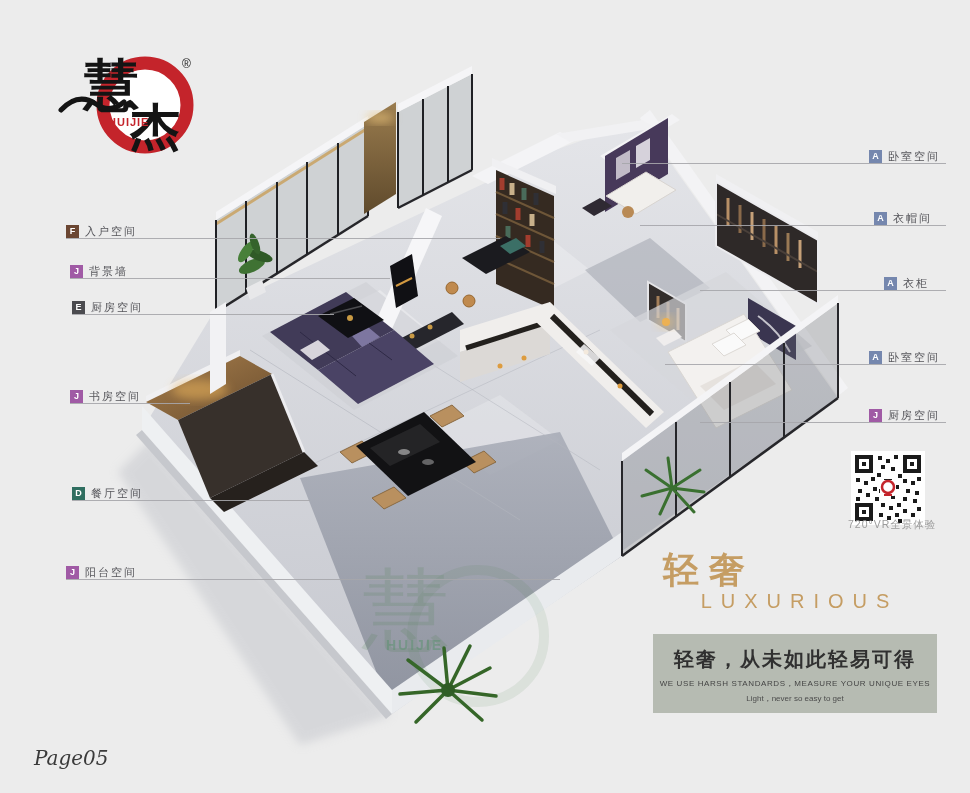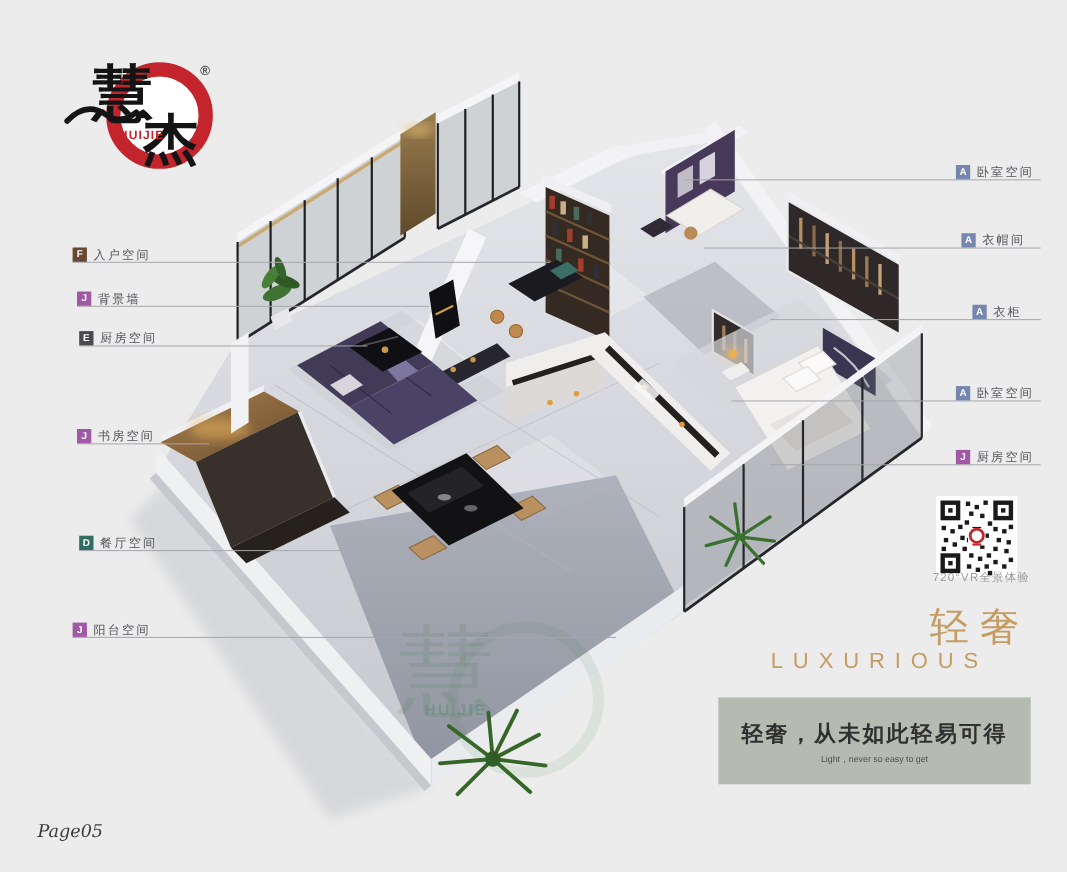--- a/index.html
+++ b/index.html
@@ -11,33 +11,33 @@
   .callout{position:absolute;z-index:6;display:flex;align-items:center;height:14px;}
   .badge{display:inline-flex;align-items:center;justify-content:center;width:13px;height:13px;
          margin-right:6px;color:#fff;font-size:9px;font-weight:bold;line-height:13px;}
   .callout-text{font-size:11px;letter-spacing:2px;color:#55555a;white-space:nowrap;}
   .lead{position:absolute;height:1px;background:#a6a6ab;opacity:.9;z-index:5;}
   
   .qr{position:absolute;left:851px;top:451px;z-index:6;}
   .qr-caption{position:absolute;left:848px;top:518px;width:110px;font-size:10.5px;
               color:#9b9b9b;letter-spacing:1px;z-index:6;}
   
-  .tagline-cn{position:absolute;left:653px;top:546px;width:284px;text-align:right;
-              font-size:36px;letter-spacing:10px;text-indent:10px;font-weight:400;z-index:6;}
+  .tagline-cn{position:absolute;left:653px;top:546px;width:284px;text-align:left;
+              font-size:36px;letter-spacing:10px;text-indent:10px;font-weight:700;z-index:6;}
   .tagline-en{position:absolute;left:653px;top:590px;width:284px;text-align:center;
               font-size:20px;letter-spacing:9px;text-indent:9px;font-weight:400;z-index:6;}
   
   .slogan{position:absolute;left:653px;top:634px;width:284px;height:79px;z-index:6;
           display:flex;flex-direction:column;justify-content:center;text-align:center;}
   .slogan .l1{font-size:13.5px;color:#3c3c3c;letter-spacing:.5px;}
   .slogan .l2{font-size:20px;font-weight:bold;color:#303030;letter-spacing:2px;margin-top:2px;}
   .slogan .l3{font-size:8px;color:#454545;letter-spacing:.6px;margin-top:5px;}
   .slogan .l4{font-size:8px;color:#4c4c4c;margin-top:4px;}
   .pagenum{position:absolute;left:34px;top:746px;font-family:"DejaVu Serif",serif;
-           font-style:italic;font-size:16px;color:#3a3a3a;z-index:6;}
+           font-style:italic;font-size:20px;color:#3a3a3a;z-index:6;}
 </style>
 </head>
 <body>
 
 <div class="page">
 
   <svg class="fp-svg" width="970" height="793" viewBox="0 0 970 793">
     <defs>
       <linearGradient id="gFloor" x1="0" y1="0" x2="0" y2="1">
         <stop offset="0" stop-color="#e4e5e9"></stop>
@@ -421,18 +421,19 @@
     <circle cx="37" cy="36" r="6" fill="none" stroke="#c4242b" stroke-width="2.5"></circle>
     <rect x="33" y="43" width="8" height="2" fill="#c4242b"></rect>
   </svg>
   <div class="qr-caption">720°VR全景体验</div>
 
   <div class="tagline-cn" style="color:#c59d63">轻奢</div>
   <div class="tagline-en" style="color:#c59d63">LUXURIOUS</div>
 
   <div class="slogan" style="background:#b6bbb2">
     <div class="l2">轻奢，从未如此轻易可得</div>
+    <div class="l3">WE USE HARSH STANDARDS，MEASURE YOUR UNIQUE EYES</div>
     <div class="l4">Light，never so easy to get</div>
   </div>
 
   <div class="pagenum">Page05</div>
 
 </div>
 
 </body></html>

